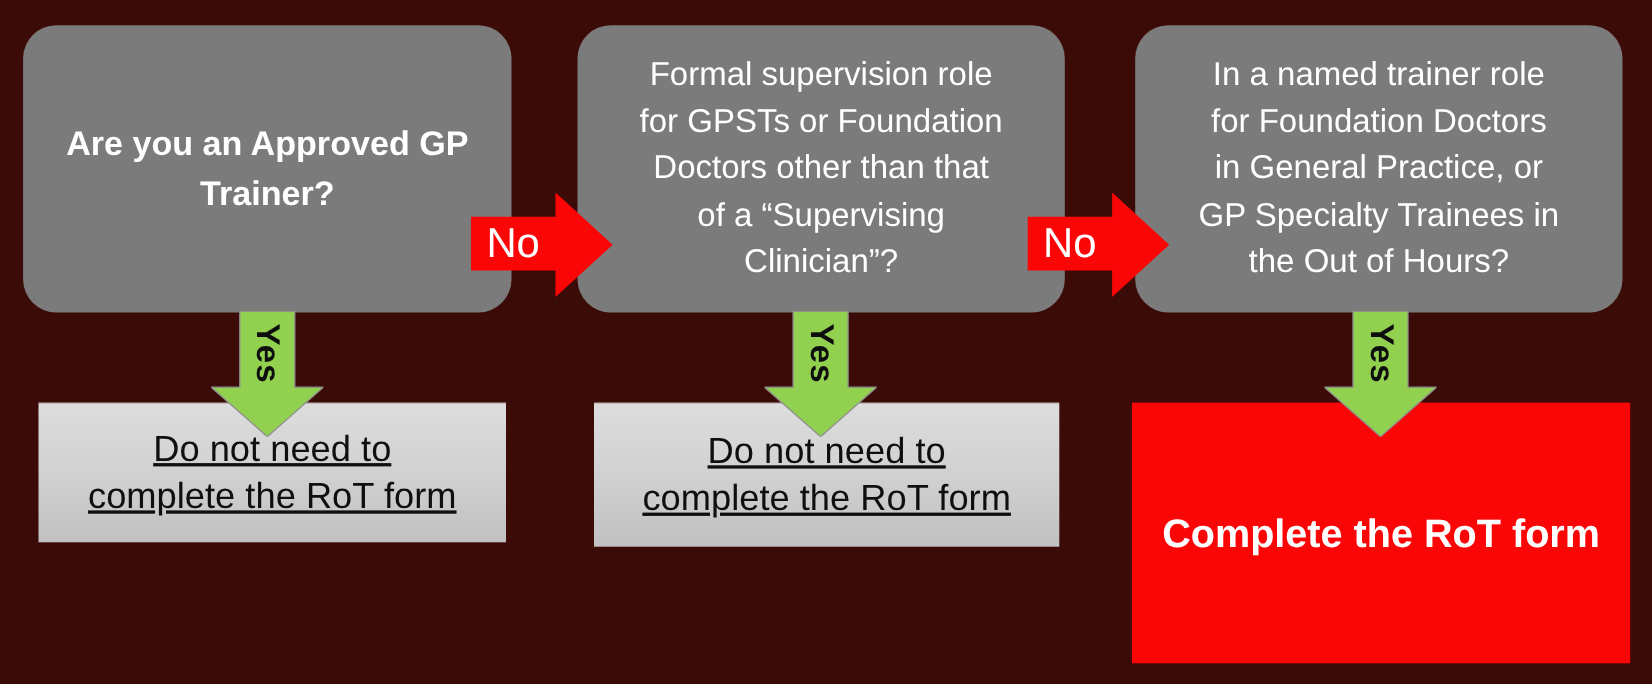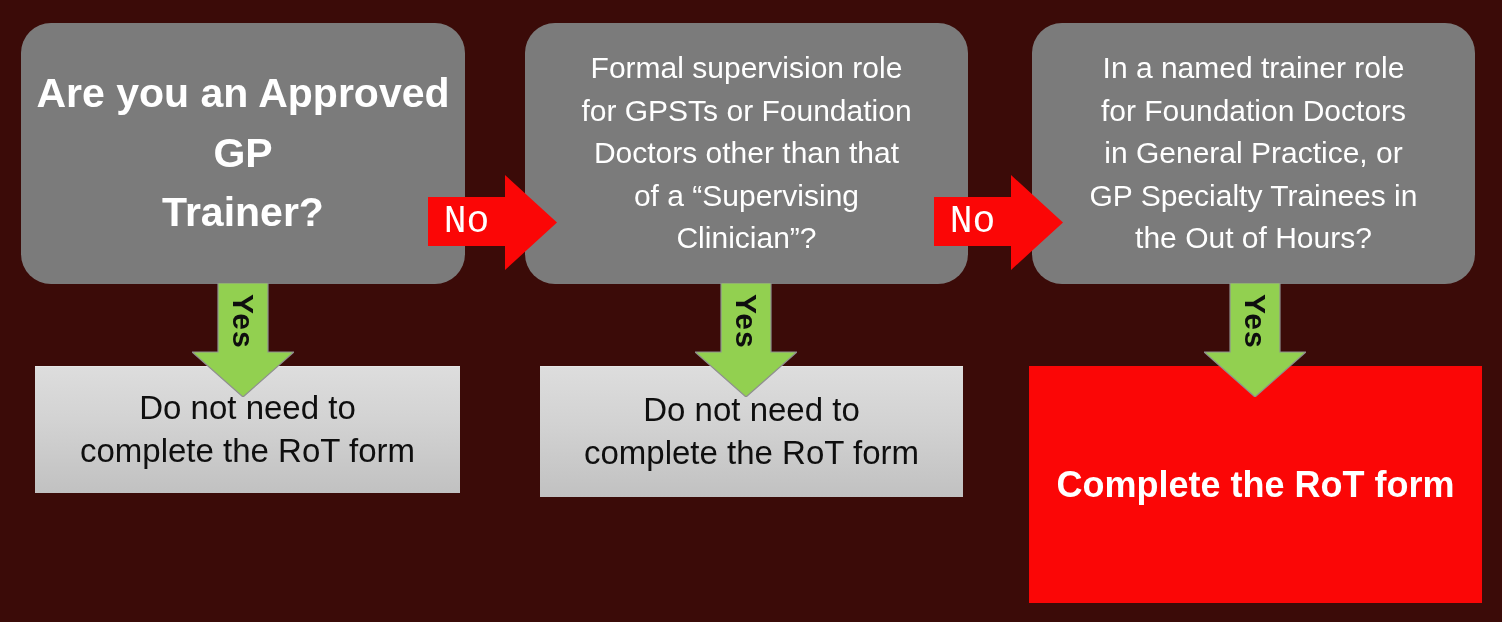--- a/index.html
+++ b/index.html
@@ -10,31 +10,31 @@
   }
   
   .qbox {
     position:absolute; top:23px; height:261px;
     background:#7B7B7B; border-radius:30px;
     display:flex; align-items:center; justify-content:center;
     color:#FFFFFF; text-align:center;
   }
   .qbox .qtext { white-space:pre-line; font-size:30px; line-height:1.42; padding:0 10px; }
   .q1 { left:21px;  width:444px; }
-  .q1 .qtext { font-weight:700; font-size:41px; line-height:1.45; }
+  .q1 .qtext { font-weight:700; font-size:31px; line-height:1.45; }
   .q2 { left:525px; width:443px; }
   .q3 { left:1032px; width:443px; }
 
   
   .no-arrow { position:absolute; top:175px; width:129px; height:95px; z-index:3; }
   .no-arrow svg { position:absolute; left:0; top:0; display:block; }
   .no-label {
     position:absolute; left:0; top:22px; width:77px; height:49px;
     display:flex; align-items:center; justify-content:center;
-    color:#FFFFFF; font-size:38px; line-height:1;font-family:Liberation Mono, monospace;
+    color:#FFFFFF; font-size:38px; line-height:1;
   }
   .na1 { left:428px; }
   .na2 { left:934px; }
 
   
   .yes-arrow { position:absolute; top:283px; width:102px; height:114px; z-index:3; }
   .yes-arrow svg { position:absolute; left:0; top:0; display:block; }
   .yes-label {
     position:absolute; left:50%; top:11px; transform:translateX(-50%);
     writing-mode:vertical-rl;
@@ -43,21 +43,21 @@
   .ya1 { left:192px; }
   .ya2 { left:695px; }
   .ya3 { left:1204px; }
 
   
   .result { position:absolute; top:366px; z-index:2; text-align:center; }
   .res-main {
     display:flex; align-items:center; justify-content:center;
     background:linear-gradient(180deg, #DDDDDD 0%, #D2D2D2 45%, #C1C1C1 100%);
     border-top:1px solid #E6E6E6;
-    color:#0f0f0f; font-size:33px; line-height:1.3; white-space:pre-line;
+    color:#0f0f0f; font-size:33px; line-height:1.3; white-space:pre-line;text-decoration:underline;
   }
   .res-note {
     display:flex; align-items:center; justify-content:center;
     background:linear-gradient(180deg, #D6D6D6 0%, #C3C3C3 100%);
     border-top:2px solid #A2A2A2;
     color:#4D4D4D; font-style:italic; font-size:29px; line-height:1.35; white-space:pre-line;
   }
   .r1 { left:35px; width:425px; }
   .r1 .res-main { height:126px; }
   .r1 .res-note { height:109px; }

